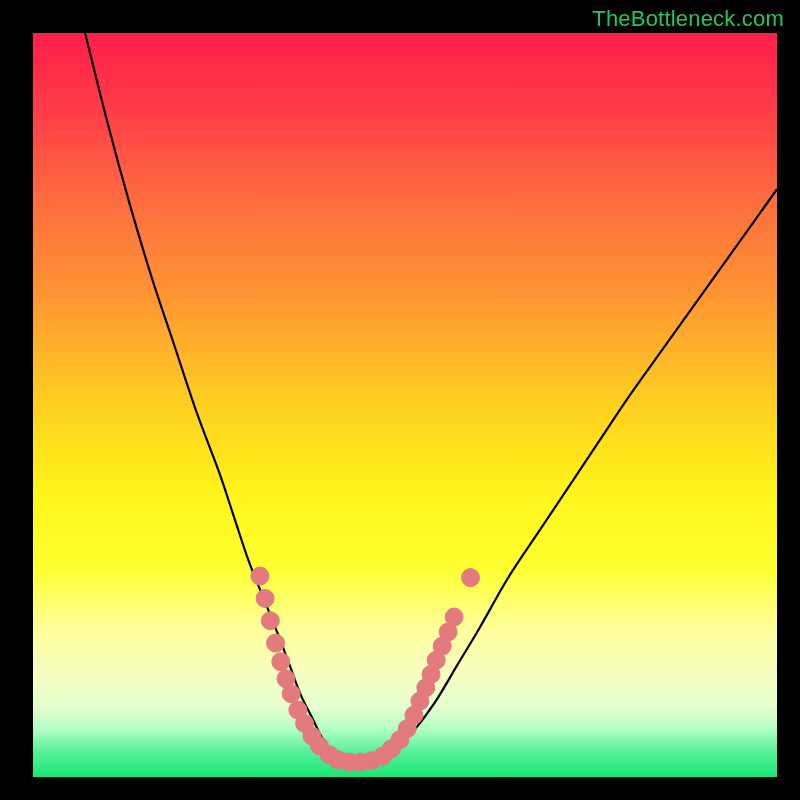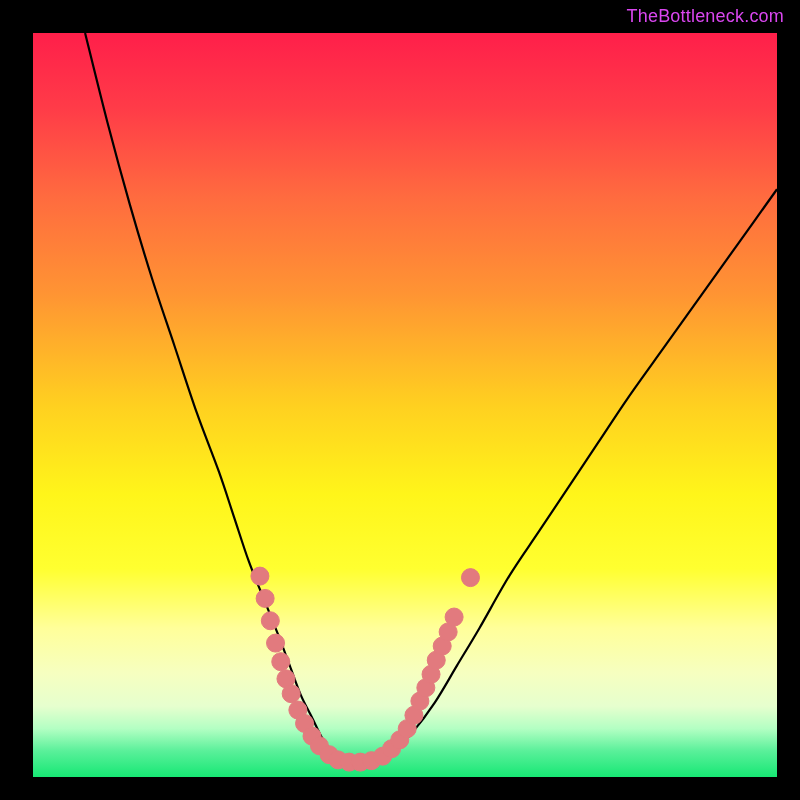--- a/index.html
+++ b/index.html
@@ -21,22 +21,22 @@
     position: absolute;
     left: 33px;
     top: 33px;
     width: 744px;
     height: 744px;
   }
   .watermark {
     position: absolute;
     top: 6px;
     right: 16px;
-    color: #d946ef;
-    font-size: 18px;
+    color: #22c55e;
+    font-size: 22px;
     letter-spacing: 0.2px;
     font-weight: 400;
     user-select: none;
   }
   svg { display: block; }
 </style>
 </head>
 <body>
 
 <div class="stage">

